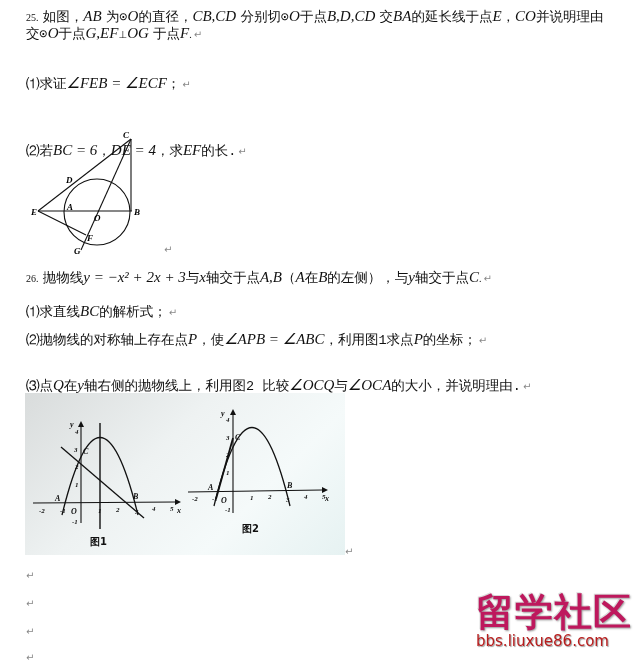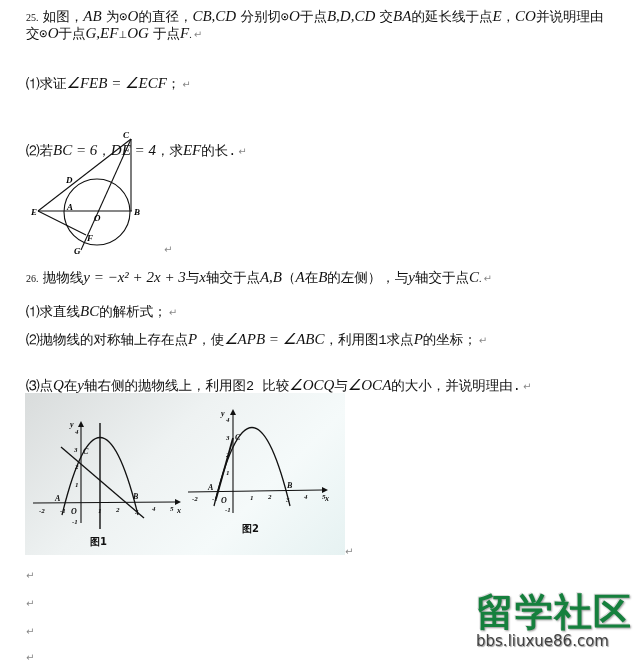--- a/index.html
+++ b/index.html
@@ -7,23 +7,23 @@
          font-family: "DejaVu Serif", serif; color: #111; }
   .line { position: absolute; left: 26px; font-size: 13.5px; white-space: nowrap; line-height: 18px; }
   .line .cjk { font-family: Liberation Mono, monospace; }
   .m { font-family: "Liberation Serif", serif; font-style: italic; font-size: 15px; text-align: right; }
   .n { font-family: Liberation Serif, serif; font-size: 10px; }
   .ret { color: #888; font-size: 10px; margin-left: 2px; font-family: "DejaVu Sans", sans-serif; }
   .fig { position: absolute; }
   .photo { position: absolute; background: linear-gradient(135deg, #d9dcdc 0%, #eef2f2 40%, #f5fafa 70%, #e6f2f2 100%); }
   .empty-ret { position: absolute; left: 26px; color: #888; font-size: 10px; font-family: "DejaVu Sans", sans-serif; }
   .watermark { position: absolute; left: 476px; top: 592px; width: 160px; height: 64px; }
-  .wm-title { font-family: "DejaVu Sans", sans-serif; font-weight: bold; font-size: 38px; color: #15803d;
+  .wm-title { font-family: "DejaVu Sans", sans-serif; font-weight: bold; font-size: 38px; color: #be185d;
               text-shadow: 1px 1px 2px #9a9a9a, -1px -1px 0 #dcdcdc; letter-spacing: 1px; line-height: 40px; }
-  .wm-url { font-family: "DejaVu Sans", sans-serif; font-size: 15px; color: #404040;
+  .wm-url { font-family: "DejaVu Sans", sans-serif; font-size: 15px; color: #b91c1c;
             text-shadow: 1px 1px 1px #9a9a9a; line-height: 18px; }
   svg text { font-family: "Liberation Serif", serif; font-style: italic; font-weight: bold; }
 </style>
 </head>
 <body>
 
 <div class="line" style="top:7px;">
   <span class="n">25.</span>
   <span class="cjk">如图，</span><span class="m">AB</span>
   <span class="cjk">为⊙</span><span class="m">O</span><span class="cjk">的直径，</span><span class="m">CB,CD</span>

